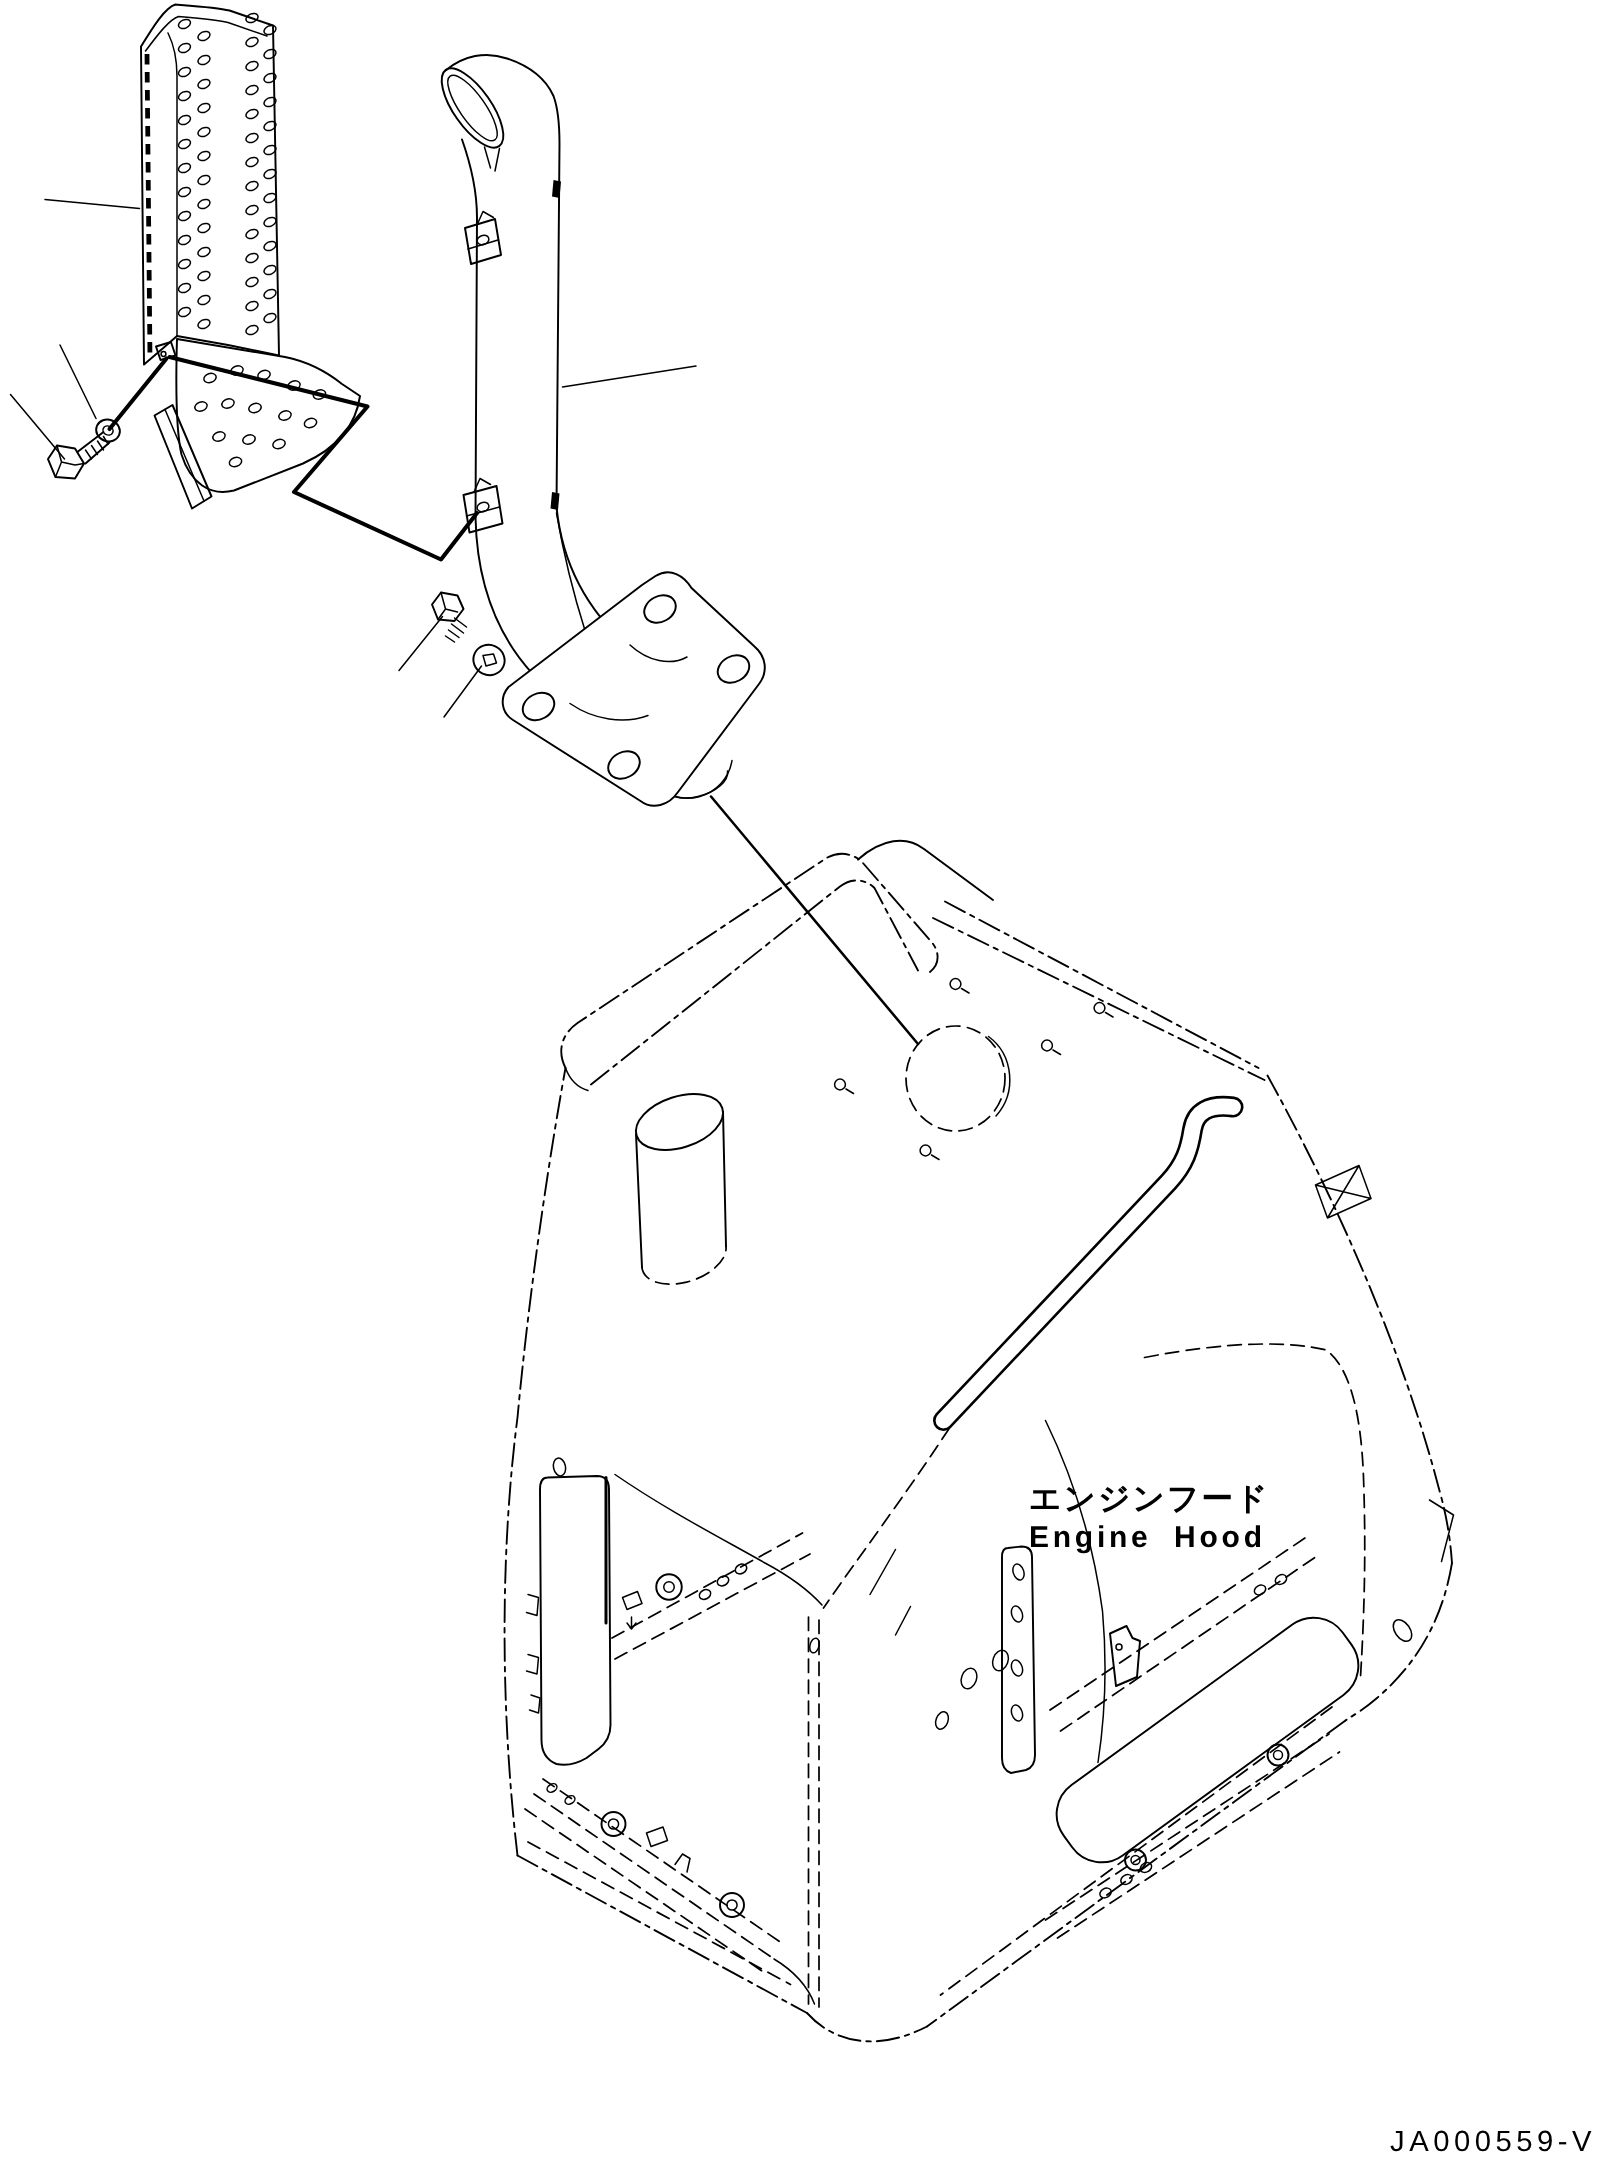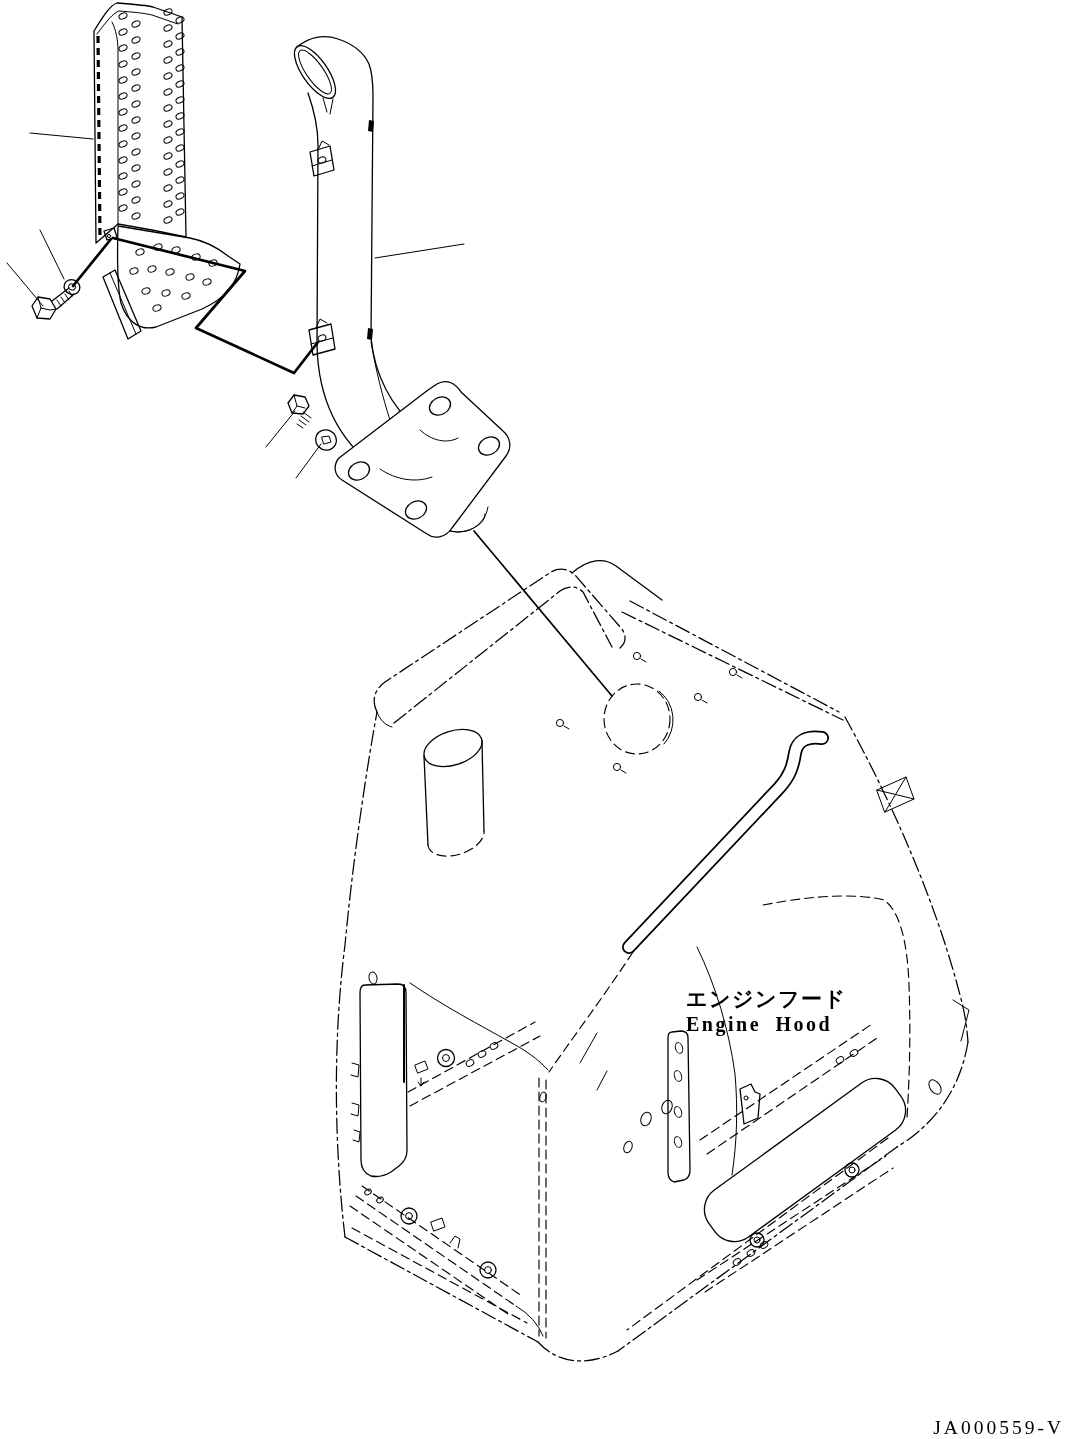--- a/index.html
+++ b/index.html
@@ -1,17 +1,17 @@
 <!DOCTYPE html>
 <html><head>
 <meta charset="utf-8">
 <style>
   html,body{margin:0;padding:0;background:#ffffff;}
   #page{position:relative;width:1077px;height:1439px;background:#ffffff;overflow:hidden;
-        font-family:Liberation Serif, serif;border-radius:15px;}
+        font-family:Liberation Sans, sans-serif;border-radius:15px;}
   svg{position:absolute;left:0;top:0;}
   .s  {fill:none;stroke:#000;stroke-width:1.3;stroke-linecap:round;stroke-linejoin:round;}
   .t  {fill:none;stroke:#000;stroke-width:1;stroke-linecap:round;stroke-linejoin:round;}
   .s2 {fill:none;stroke:#000;stroke-width:2.7;stroke-linecap:round;stroke-linejoin:round;}
   .ph {fill:none;stroke:#000;stroke-width:1.25;stroke-dasharray:15 4 3 4;stroke-linecap:round;}
   .ph2{fill:none;stroke:#000;stroke-width:1.15;stroke-dasharray:9 5;stroke-linecap:round;}
   .wfill{fill:#fff;stroke:#000;stroke-width:1.3;stroke-linejoin:round;}
   .cap-ja{font-size:21px;font-weight:bold;letter-spacing:1.5px;fill:#000;}
   .cap-en{font-size:20px;font-weight:bold;letter-spacing:2.5px;word-spacing:7px;fill:#000;}
   .code{font-size:19.5px;letter-spacing:3px;fill:#000;}

